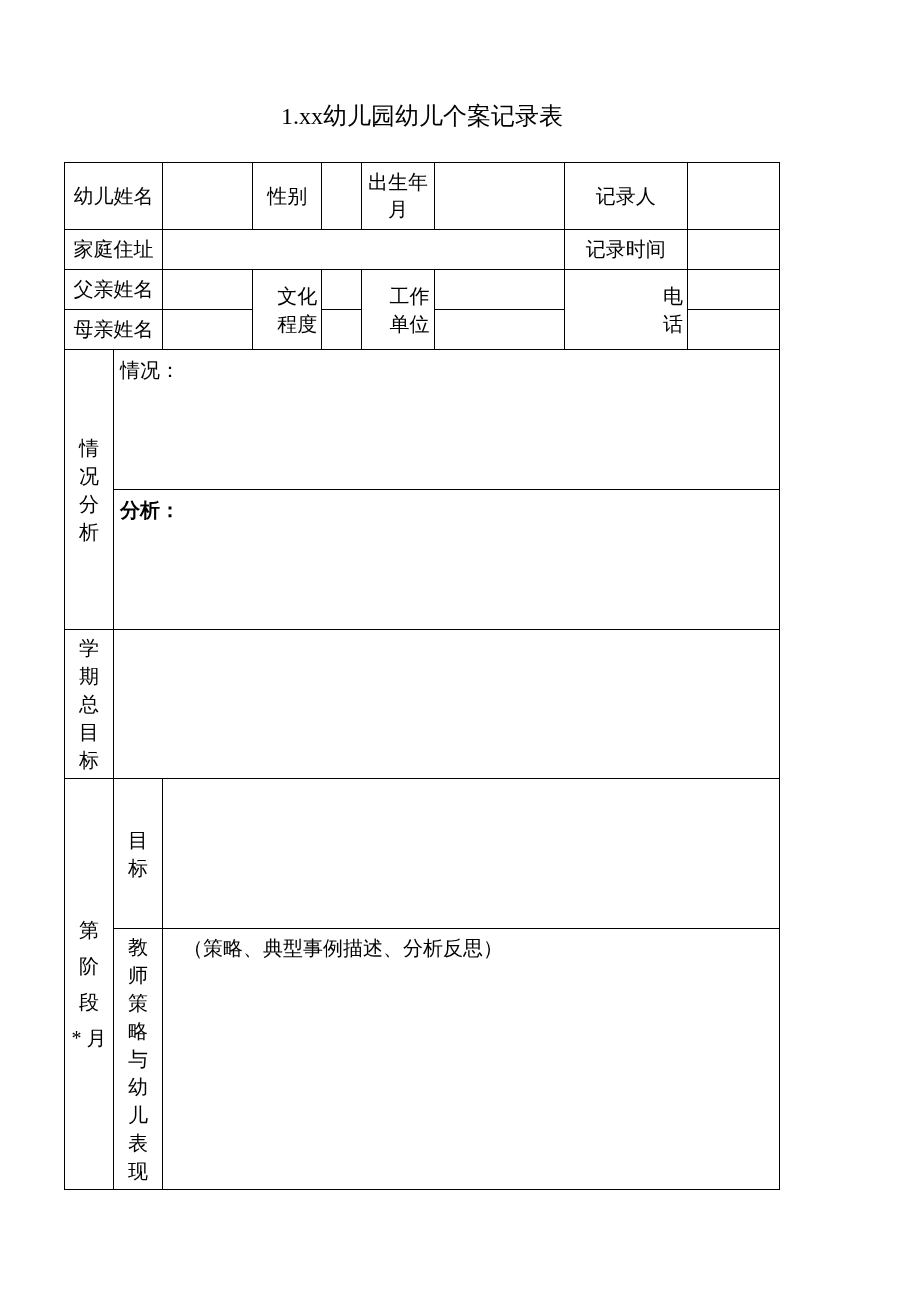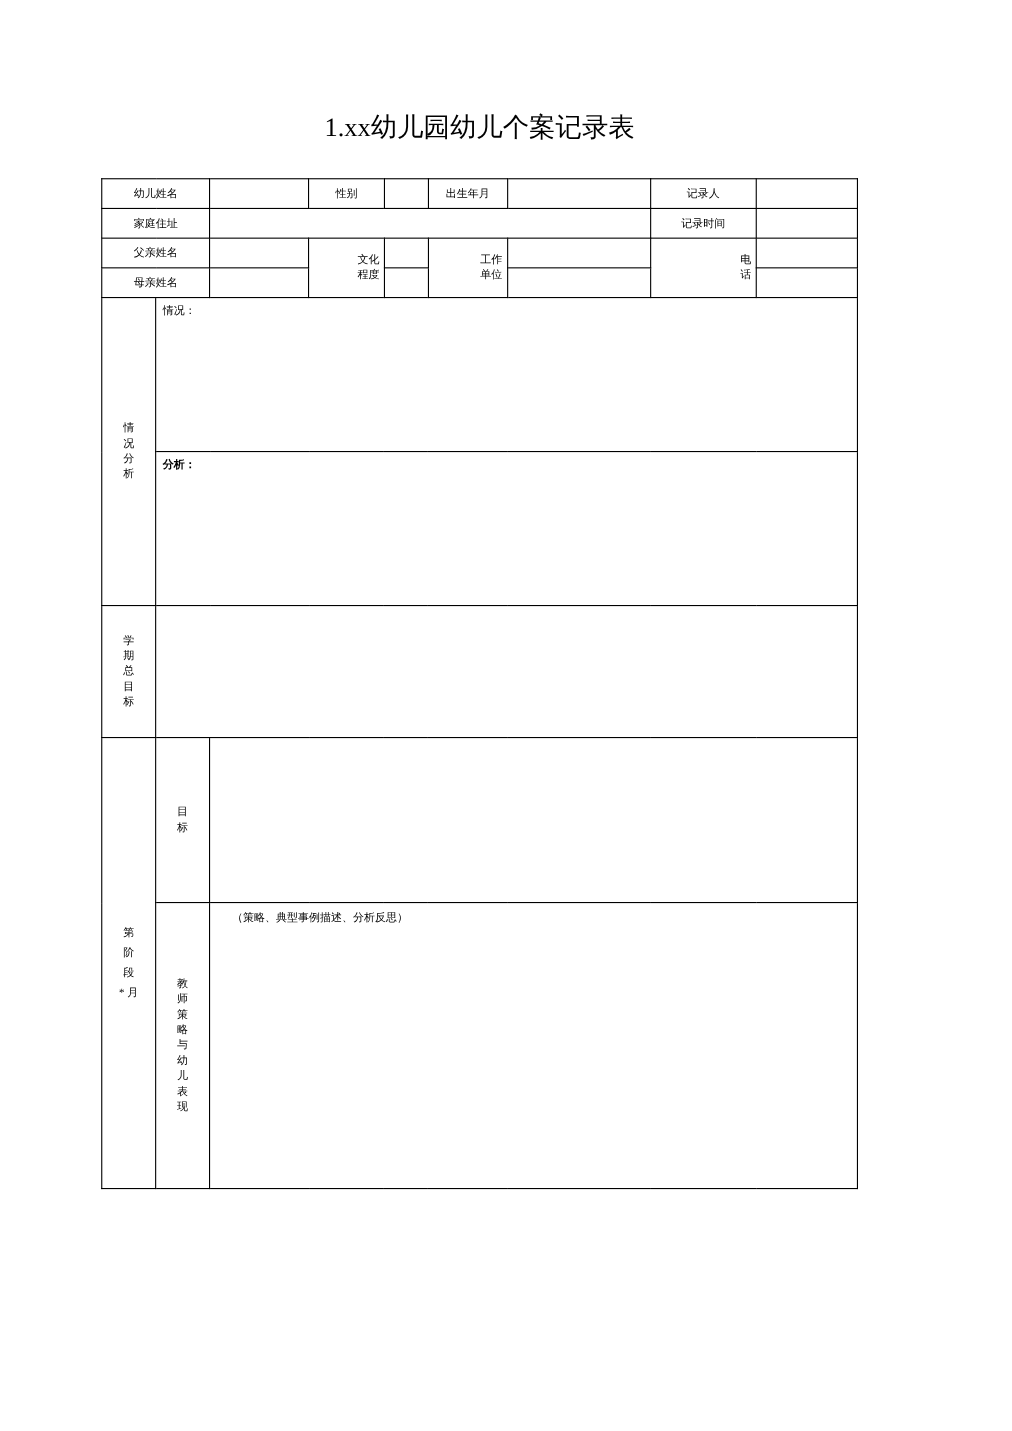--- a/index.html
+++ b/index.html
@@ -8,33 +8,33 @@
       box-sizing: border-box;
     }
     body {
       background: #ffffff;
       font-family: "SimSun", "宋体", serif;
       width: 920px;
       height: 1301px;
       position: relative;
     }
     .page {
-      padding: 100px 140px 0 92px;
+      padding: 100px 140px 0 64px;
     }
     .title {
       text-align: center;
       font-size: 24px;
       font-weight: normal;
       margin-bottom: 30px;
       font-family: "SimSun", "宋体", serif;
     }
     table {
       border-collapse: collapse;
       width: 100%;
-      font-size: 10px;
+      font-size: 20px;
     }
     td {
       border: 1px solid #000;
       padding: 0;
       vertical-align: middle;
     }
     .cell-label {
       text-align: center;
       padding: 6px 4px;
     }

